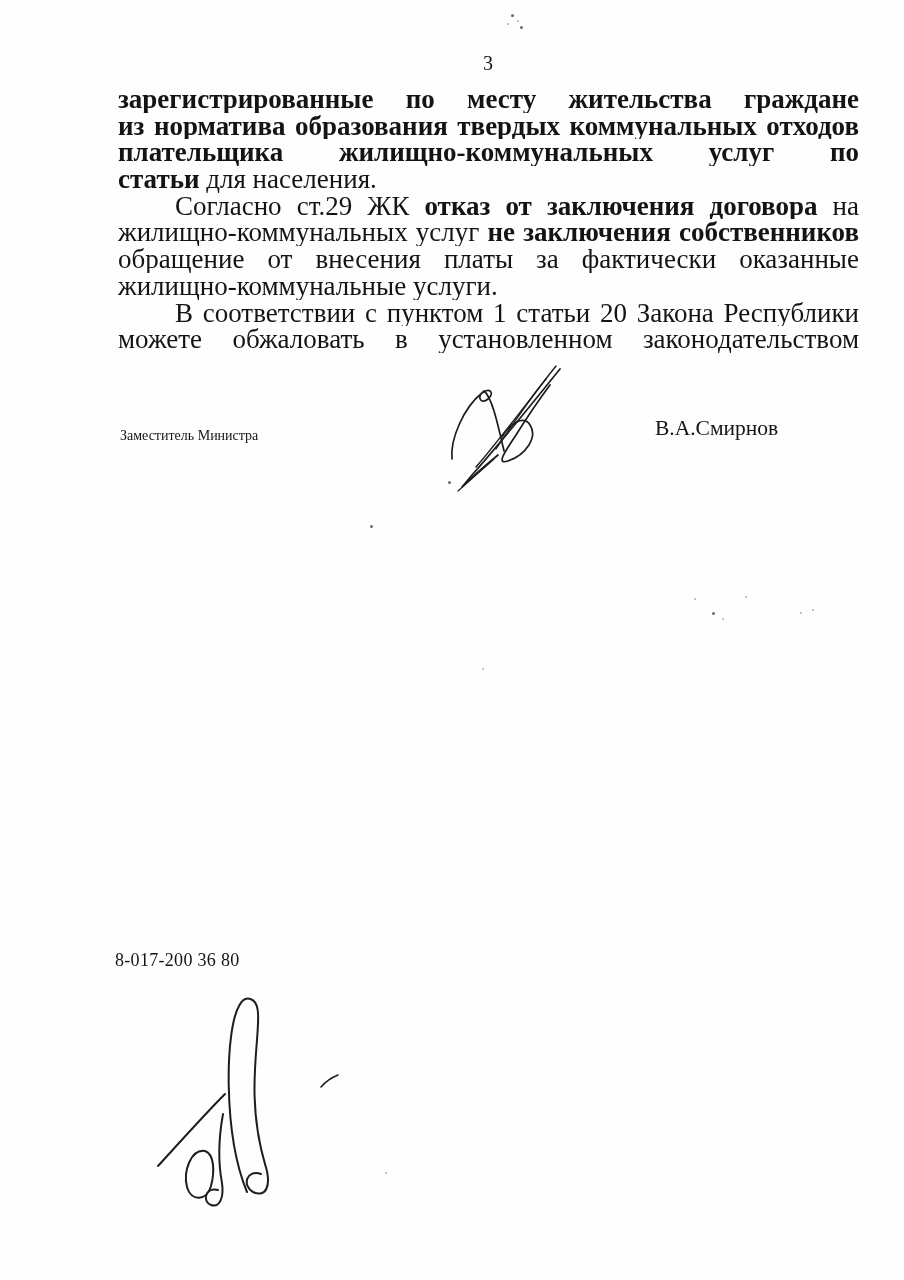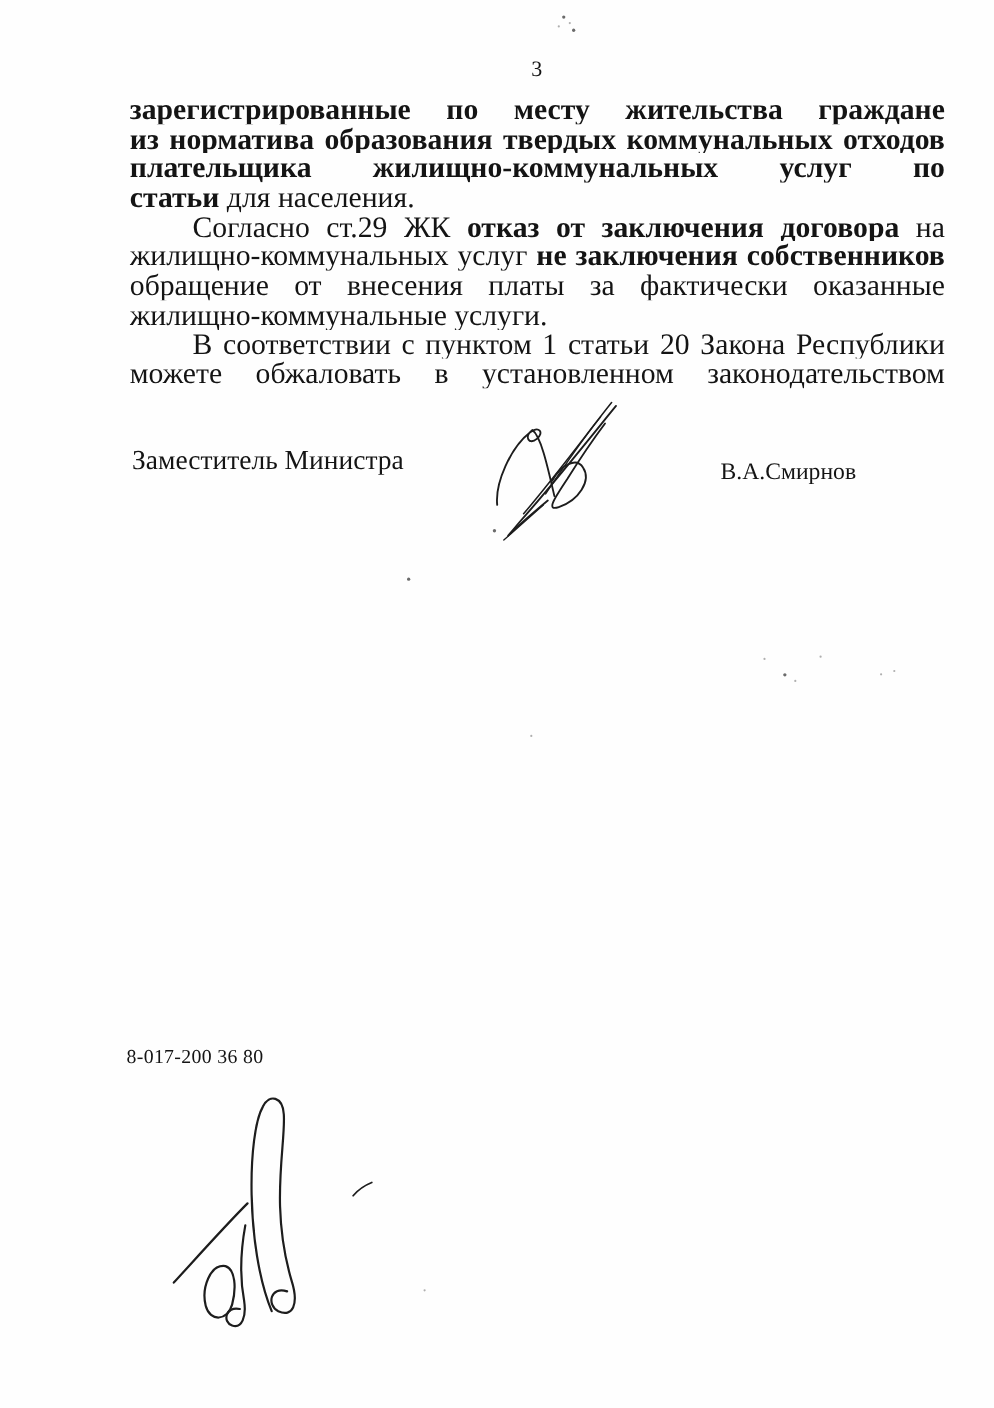--- a/index.html
+++ b/index.html
@@ -24,22 +24,22 @@
   .line{
     height:26.7px;line-height:26.7px;
     text-align:justify;text-align-last:justify;
     white-space:normal;
     overflow:hidden;
   }
   .line.indent{padding-left:57px;}
   .line.last{text-align-last:left;}
   .bold{font-weight:bold;}
   .sig-row-label{
-    position:absolute;left:120px;top:405px;
-    font-size:25px;
+    position:absolute;left:120px;top:428px;
+    font-size:14px;
   }
   .sig-row-name{
     position:absolute;left:655px;top:416px;
     font-size:21.5px;
     text-align:right;
   }
   .sig-top{
     position:absolute;left:438px;top:363px;width:132px;height:147px;
   }
   .footer-phone{

